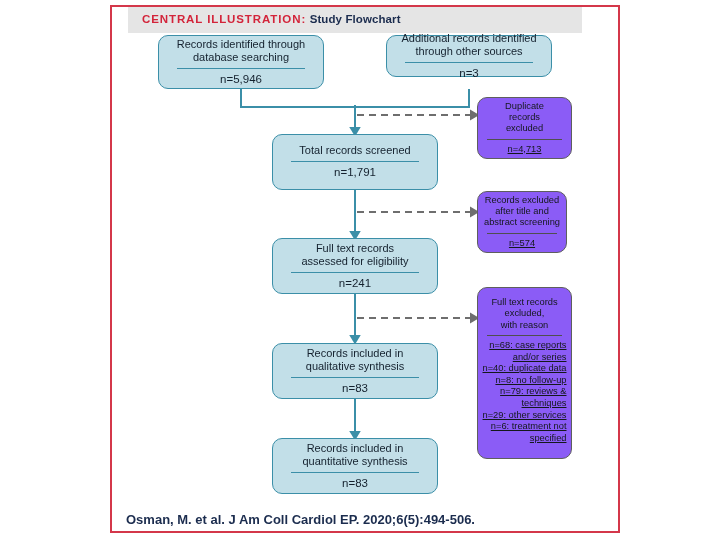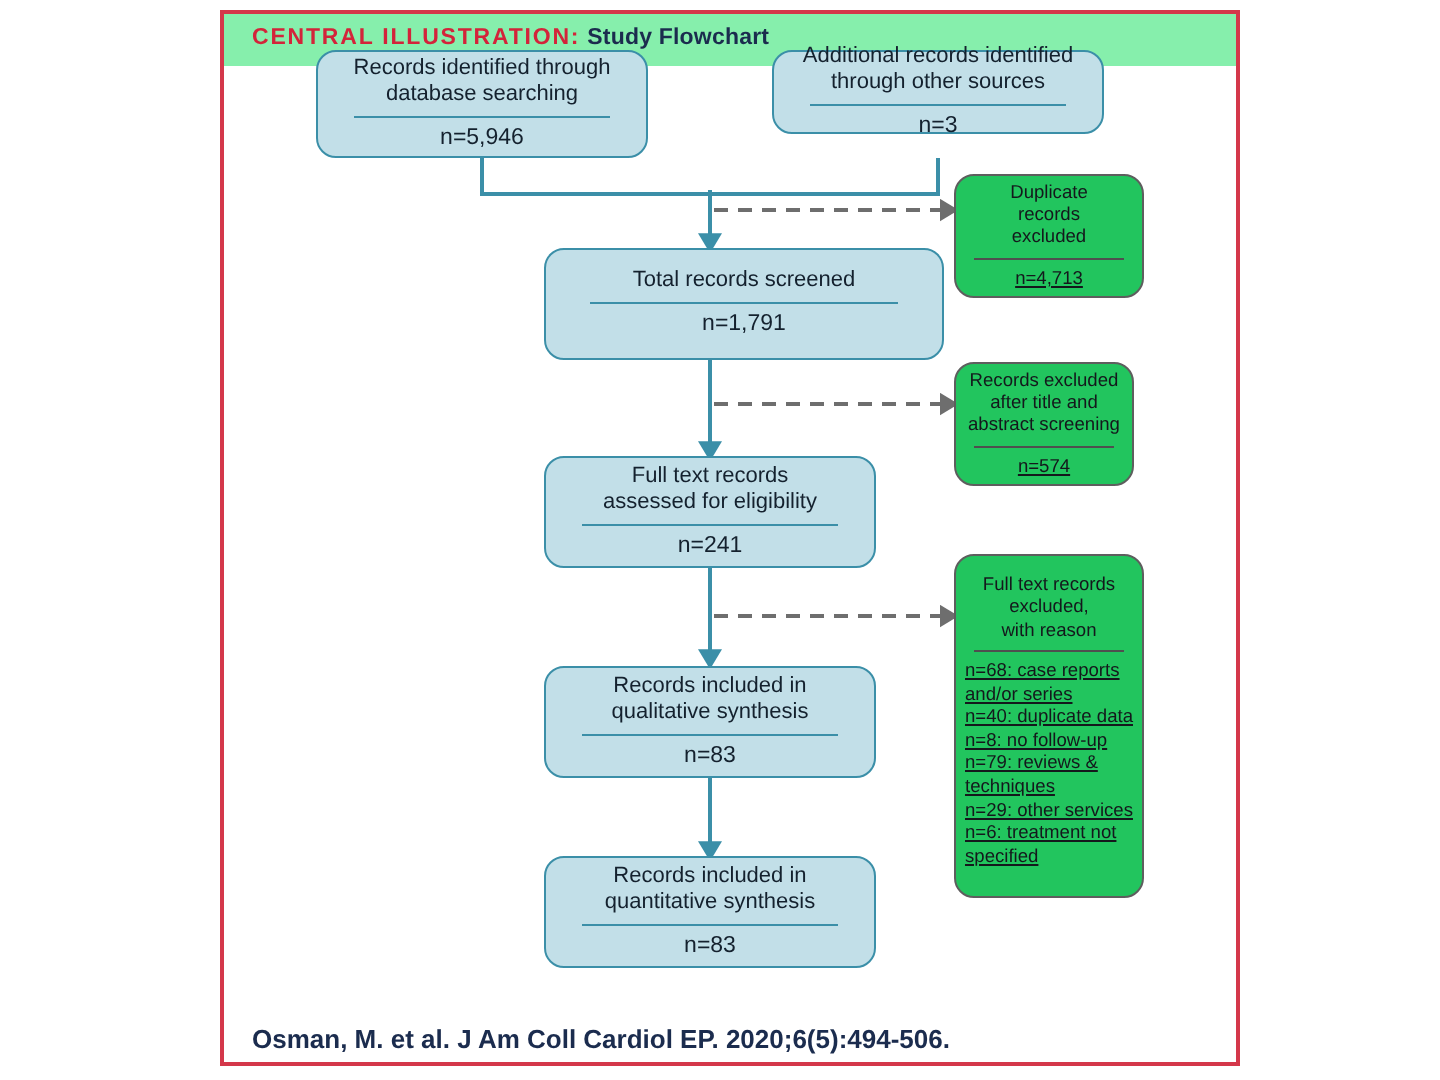--- a/index.html
+++ b/index.html
@@ -29,25 +29,25 @@
     width: 510px;
     height: 528px;
     border: 2px solid #d4374a;
     background: #ffffff;
     box-sizing: border-box;
   }
 
   
   #banner {
     position: absolute;
-    left: 0px;
+    left: 16px;
     top: 0px;
-    width: 506px;
+    width: 454px;
     height: 26px;
-    background: #86efac;
+    background: #e5e5e5;
     box-sizing: border-box;
   }
   #banner-text {
     position: absolute;
     left: 14px;
     top: 6px;
     font-size: 11.5px;
     font-weight: bold;
     letter-spacing: 0.3px;
     white-space: nowrap;
@@ -58,21 +58,21 @@
   }
   .ci-title {
     color: #1b2c4e;
     letter-spacing: 0.1px;
   }
 
   
   #canvas {
     position: absolute;
     left: 0;
-    top: 10px;
+    top: 20px;
     width: 506px;
     height: 498px;
     border-radius: 28px;
   }
 
   
   #connectors {
     position: absolute;
     left: 0;
     top: 0;
@@ -92,21 +92,21 @@
     text-align: center;
   }
 
   .node.blue {
     background: #c2dfe8;
     border: 1.6px solid #3b8fa8;
     color: #14212e;
   }
 
   .node.gray {
-    background: #22c55e;
+    background: #8b5cf6;
     border: 1.6px solid #5e5e5e;
     color: #14181c;
   }
 
   .node-title {
     line-height: 1.18;
     padding: 0 6px;
     white-space: pre-line;
   }
 
@@ -132,21 +132,21 @@
   
   .node.gray .node-title { font-size: 9.3px; line-height: 1.22; }
   .node.gray .node-count { font-size: 9.3px; line-height: 1.25; text-decoration: underline; }
   .node.gray .node-rule  { width: 80%; }
 
   .node.gray.reasons {
     justify-content: flex-start;
     padding-top: 9px;
   }
   .node.gray.reasons .node-count {
-    text-align: left;
+    text-align: right;
     padding: 0 4px;
   }
 
   
   #citation {
     position: absolute;
     left: 14px;
     top: 505px;
     font-size: 13px;
     font-weight: bold;
@@ -204,21 +204,21 @@
         <div class="node-count">n=5,946</div>
       </div>
 
       <div class="node blue" style="left:274px; top:8px; width:166px; height:42px;">
         <div class="node-title">Additional records identified
 through other sources</div>
         <div class="node-rule"></div>
         <div class="node-count">n=3</div>
       </div>
 
-      <div class="node blue" style="left:160px; top:107px; width:200px; height:56px;">
+      <div class="node blue" style="left:160px; top:107px; width:166px; height:56px;">
         <div class="node-title">Total records screened</div>
         <div class="node-rule"></div>
         <div class="node-count">n=1,791</div>
       </div>
 
       <div class="node blue" style="left:160px; top:211px; width:166px; height:56px;">
         <div class="node-title">Full text records
 assessed for eligibility</div>
         <div class="node-rule"></div>
         <div class="node-count">n=241</div>

